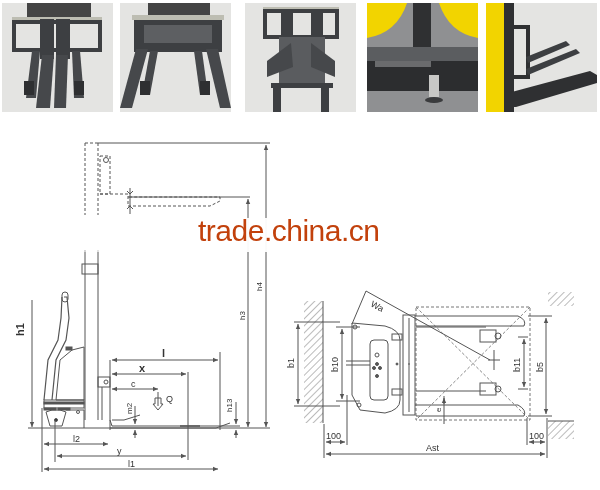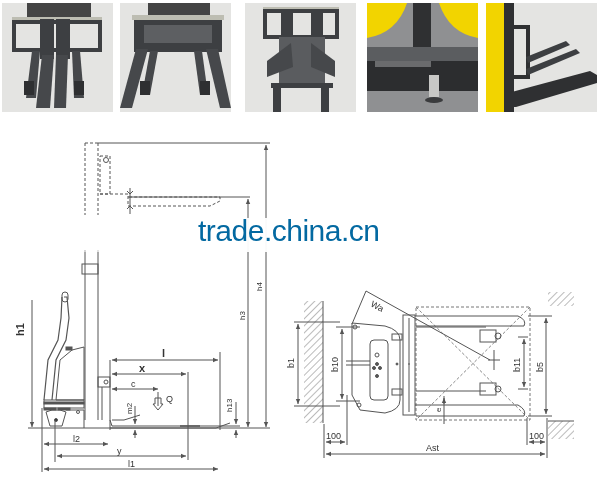--- a/index.html
+++ b/index.html
@@ -1,20 +1,20 @@
 <!DOCTYPE html>
 <html><head>
 <meta charset="utf-8">
 <style>
   html, body { margin: 0; padding: 0; background: #ffffff; }
   body { width: 600px; height: 490px; position: relative; overflow: hidden; font-family: "Liberation Sans", sans-serif; }
   .photo { position: absolute; top: 3px; width: 111px; height: 109px; background: #e4e4e2; overflow: hidden; }
   .photo svg { display: block; width: 100%; height: 100%; }
   .diagram { position: absolute; top: 0; left: 0; width: 600px; height: 490px; }
-  .watermark { position: absolute; left: 198px; top: 214px; font-size: 30px; color: #0369a1; letter-spacing: -0.5px; font-family: "Liberation Sans", sans-serif; }
+  .watermark { position: absolute; left: 198px; top: 214px; font-size: 30px; color: #c2410c; letter-spacing: -0.5px; font-family: "Liberation Sans", sans-serif; }
   .wm-glow { position: absolute; left: 40px; top: 218px; width: 420px; height: 34px; background: linear-gradient(to right, rgba(255,255,255,0), rgba(255,255,255,0.95) 20%, rgba(255,255,255,0.95) 80%, rgba(255,255,255,0)); }
   .lbl { font-family: "Liberation Sans", sans-serif; fill: #333; }
 </style>
 </head>
 <body>
 
 <div class="photo" style="left:2px;">
   <svg viewBox="0 0 111 109">
     <rect width="111" height="109" fill="#e4e4e2"></rect>
     <rect x="25" y="0" width="64" height="20" fill="#444"></rect>

